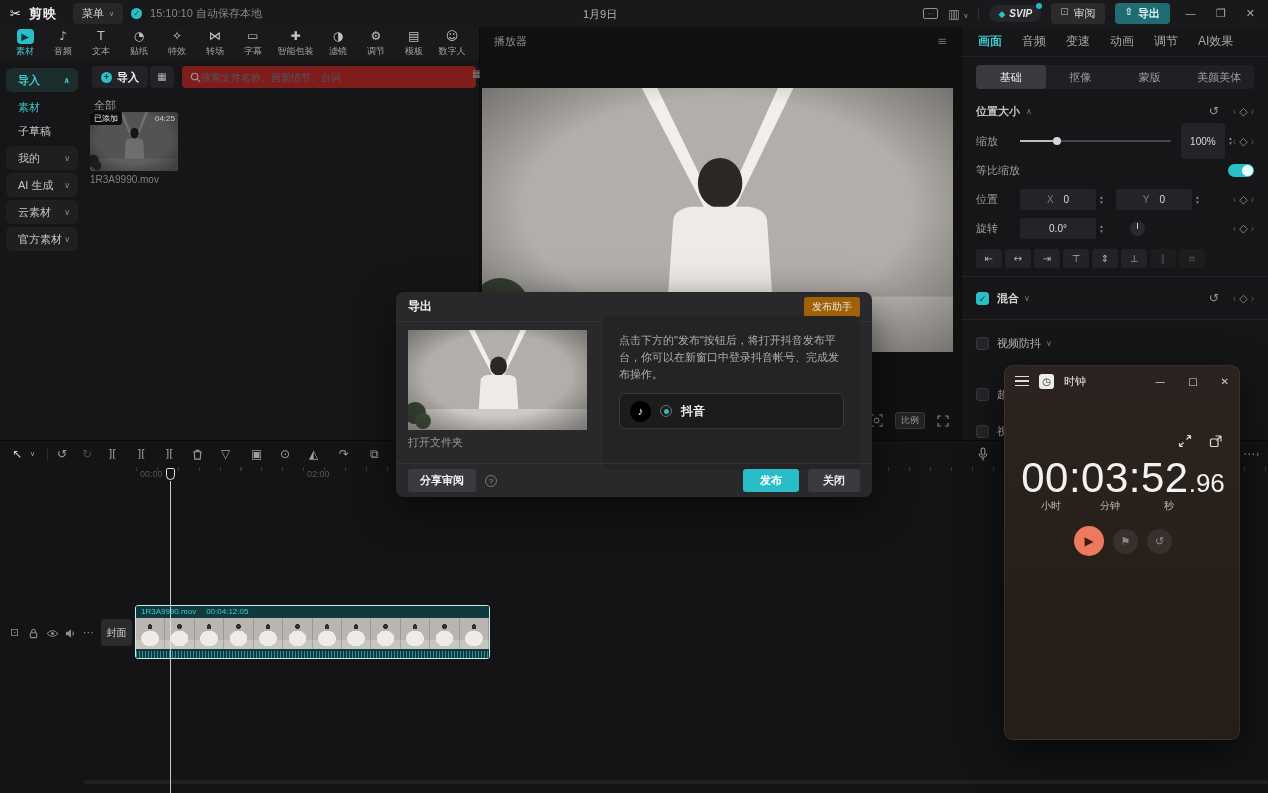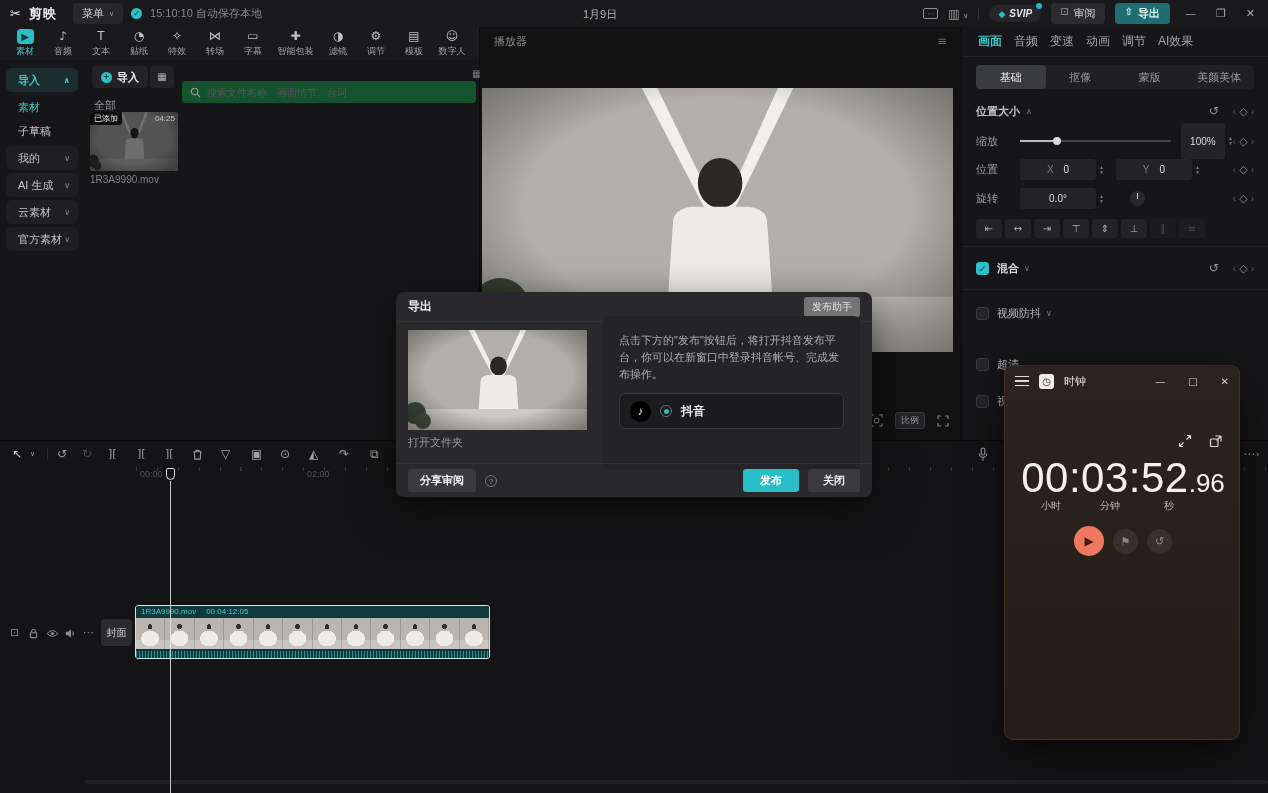--- a/index.html
+++ b/index.html
@@ -47,41 +47,41 @@
   .sb-pill.import { background:#1d2c2d; color:#3fc6c9; font-weight:bold; }
   .sb-pill.import .chev { color:#3fc6c9; }
   .sb-plain { height:24px; line-height:24px; padding-left:18px; font-size:11px; color:#c6c6c8; }
   .sb-plain.sel { color:#3fc6c9; }
 
   
   #media { left:84px; top:60px; width:396px; height:380px; background:#161618; border-right:1px solid #0c0c0d; }
   .imp-btn { position:absolute; left:8px; top:6px; height:22px; background:#232327; border-radius:4px; display:flex; align-items:center; gap:5px; padding:0 9px; color:#ececee; font-weight:bold; font-size:11px; }
   .imp-plus { width:11px; height:11px; border-radius:50%; background:#2bc0c8; color:#0d3537; font-size:9px; line-height:11px; text-align:center; font-weight:bold; }
   .qr-btn { position:absolute; left:66px; top:6px; width:24px; height:22px; background:#232327; border-radius:4px; color:#b8b8ba; font-size:10px; text-align:center; line-height:22px; }
-  .search { position:absolute; left:98px; top:21px; width:294px; height:22px; background:#14532d; border-radius:4px; display:flex; align-items:center; padding:0 8px; gap:6px; }
+  .search { position:absolute; left:98px; top:6px; width:294px; height:22px; background:#7f1d1d; border-radius:4px; display:flex; align-items:center; padding:0 8px; }
   .search input { flex:1; background:none; border:none; outline:none; color:#9a9a9c; font-size:10px; font-family:inherit; }
   .search input::placeholder { color:#55555a; }
   .view-icons { position:absolute; left:388px; top:8px; display:flex; gap:10px; color:#7c7c7e; font-size:10px; }
   .lbl-all { position:absolute; left:10px; top:38px; color:#98989a; font-size:11px; }
   .thumb { position:absolute; left:6px; top:52px; width:88px; height:59px; border-radius:4px; overflow:hidden; background:#222; }
   .thumb .dk { position:absolute; inset:0; background:rgba(8,8,12,.55); }
   .badge-added { position:absolute; left:0; top:0; background:rgba(0,0,0,.8); color:#e8e8ea; font-size:8px; padding:1px 4px; border-radius:0 0 3px 0; }
   .thumb-dur { position:absolute; right:3px; top:2px; color:#cccccc; font-size:8px; }
   .thumb-name { position:absolute; left:6px; top:114px; color:#808082; font-size:10px; }
 
   
   #player { left:480px; top:27px; width:482px; height:413px; background:#111112; border-right:1px solid #0c0c0d; }
   .pl-head { height:28px; display:flex; align-items:center; justify-content:space-between; padding:0 14px; color:#8c8c8e; font-size:11px; }
   .pl-video { position:absolute; left:2px; top:61px; width:471px; height:264px; background:#000; }
   .pl-ctrls { position:absolute; right:12px; top:385px; display:flex; gap:12px; align-items:center; color:#7e7e80; }
   .ratio-btn { border:1px solid #3a3a3d; background:#232326; color:#9a9a9c; border-radius:3px; font-size:9px; padding:1px 5px; }
 
   
   #inspector { left:962px; top:27px; width:306px; height:413px; background:#161618; }
-  .insp-tabs { height:30px; display:flex; gap:12px; align-items:center; padding:0 16px; border-bottom:1px solid #222226; }
+  .insp-tabs { height:30px; display:flex; gap:20px; align-items:center; padding:0 16px; border-bottom:1px solid #222226; }
   .insp-tab { color:#a6a6a8; font-size:12px; }
   .insp-tab.active { color:#3fc6c9; font-weight:bold; }
   .subtabs { margin:8px 14px 4px; height:24px; background:#202024; border-radius:4px; display:flex; }
   .subtab { flex:1; text-align:center; line-height:24px; color:#98989a; font-size:11px; border-radius:4px; }
   .subtab.active { background:#3a3b3f; color:#ececee; }
   .irow { display:flex; align-items:center; padding:0 14px; }
   .irow .lb { color:#9c9c9e; font-size:11px; width:44px; }
   .sec-lb { color:#c4c4c6; font-size:11px; font-weight:bold; }
   .kf { margin-left:auto; display:flex; gap:3px; align-items:center; color:#58585c; font-size:10px; }
   .kf .dia { color:#8e8e90; font-size:11px; }
@@ -126,21 +126,21 @@
       linear-gradient(180deg,#b9b6b1 0 72%,#c9c6c1 72% 100%); }
   .clip-wave { height:11px; background:#0f393c; position:relative; }
   .clip-wave::after { content:""; position:absolute; left:0; right:0; top:2px; height:7px;
     background:repeating-linear-gradient(90deg,#2d9599 0 1px,transparent 1px 3px); }
   .hscroll { position:absolute; left:84px; top:339px; width:1184px; height:4px; background:#202023; border-radius:2px; }
 
   
   #dialog { left:396px; top:292px; width:476px; height:205px; background:#29292c; border-radius:8px; z-index:50; box-shadow:0 12px 40px rgba(0,0,0,.6); }
   .dlg-head { height:30px; display:flex; align-items:center; justify-content:space-between; padding:0 12px; border-bottom:1px solid #333336; }
   .dlg-title { color:#f0f0f2; font-size:12px; font-weight:bold; }
-  .assist-btn { background:#737373; border-radius:3px; color:#e4e4e6; font-size:10px; padding:3px 8px; }
+  .assist-btn { background:#a16207; border-radius:3px; color:#e4e4e6; font-size:10px; padding:3px 8px; }
   .dlg-thumb { position:absolute; left:12px; top:38px; width:179px; height:100px; border-radius:2px; overflow:hidden; background:#999; }
   .open-folder { position:absolute; left:12px; top:143px; color:#98989a; font-size:11px; }
   .dlg-right { position:absolute; left:207px; top:24px; width:257px; height:154px; background:#242427; border-radius:6px; padding:16px; }
   .dlg-headline { color:#f2f2f4; font-size:14px; font-weight:bold; margin-bottom:9px; }
   .dlg-body { color:#aeaeb0; font-size:11px; line-height:1.55; }
   .platform { margin-top:10px; height:36px; background:#1c1c1f; border:1px solid #39393c; border-radius:6px; display:flex; align-items:center; gap:9px; padding:0 10px; }
   .tiktok { width:21px; height:21px; border-radius:50%; background:#000; color:#fff; font-size:11px; text-align:center; line-height:21px; }
   .radio { width:12px; height:12px; border-radius:50%; border:1px solid #6e6e70; position:relative; }
   .radio::after { content:""; position:absolute; left:2.5px; top:2.5px; width:5px; height:5px; border-radius:50%; background:#2bc0c8; }
   .platform-lb { color:#f0f0f2; font-size:12px; font-weight:bold; }
@@ -382,20 +382,26 @@
     <div class="slider">
         <div class="fill"></div>
         <div class="knob"></div>
       </div>
     <span class="valbox">100%</span>
     <span class="stepper">
         <span>▲</span>
         <span>▼</span>
       </span>
     <span class="kf">‹<span class="dia">◇</span>›</span>
+  </div>
+  <div class="irow" style="height:30px">
+    <span class="lb" style="width:auto">等比缩放</span>
+    <span class="toggle">
+        <span class="kn"></span>
+      </span>
   </div>
   <div class="irow" style="height:29px">
     <span class="lb">位置</span>
     <span class="field">
         <span class="ax">X</span>
         <span>0</span>
       </span>
     <span class="stepper">
         <span>▲</span>
         <span>▼</span>

